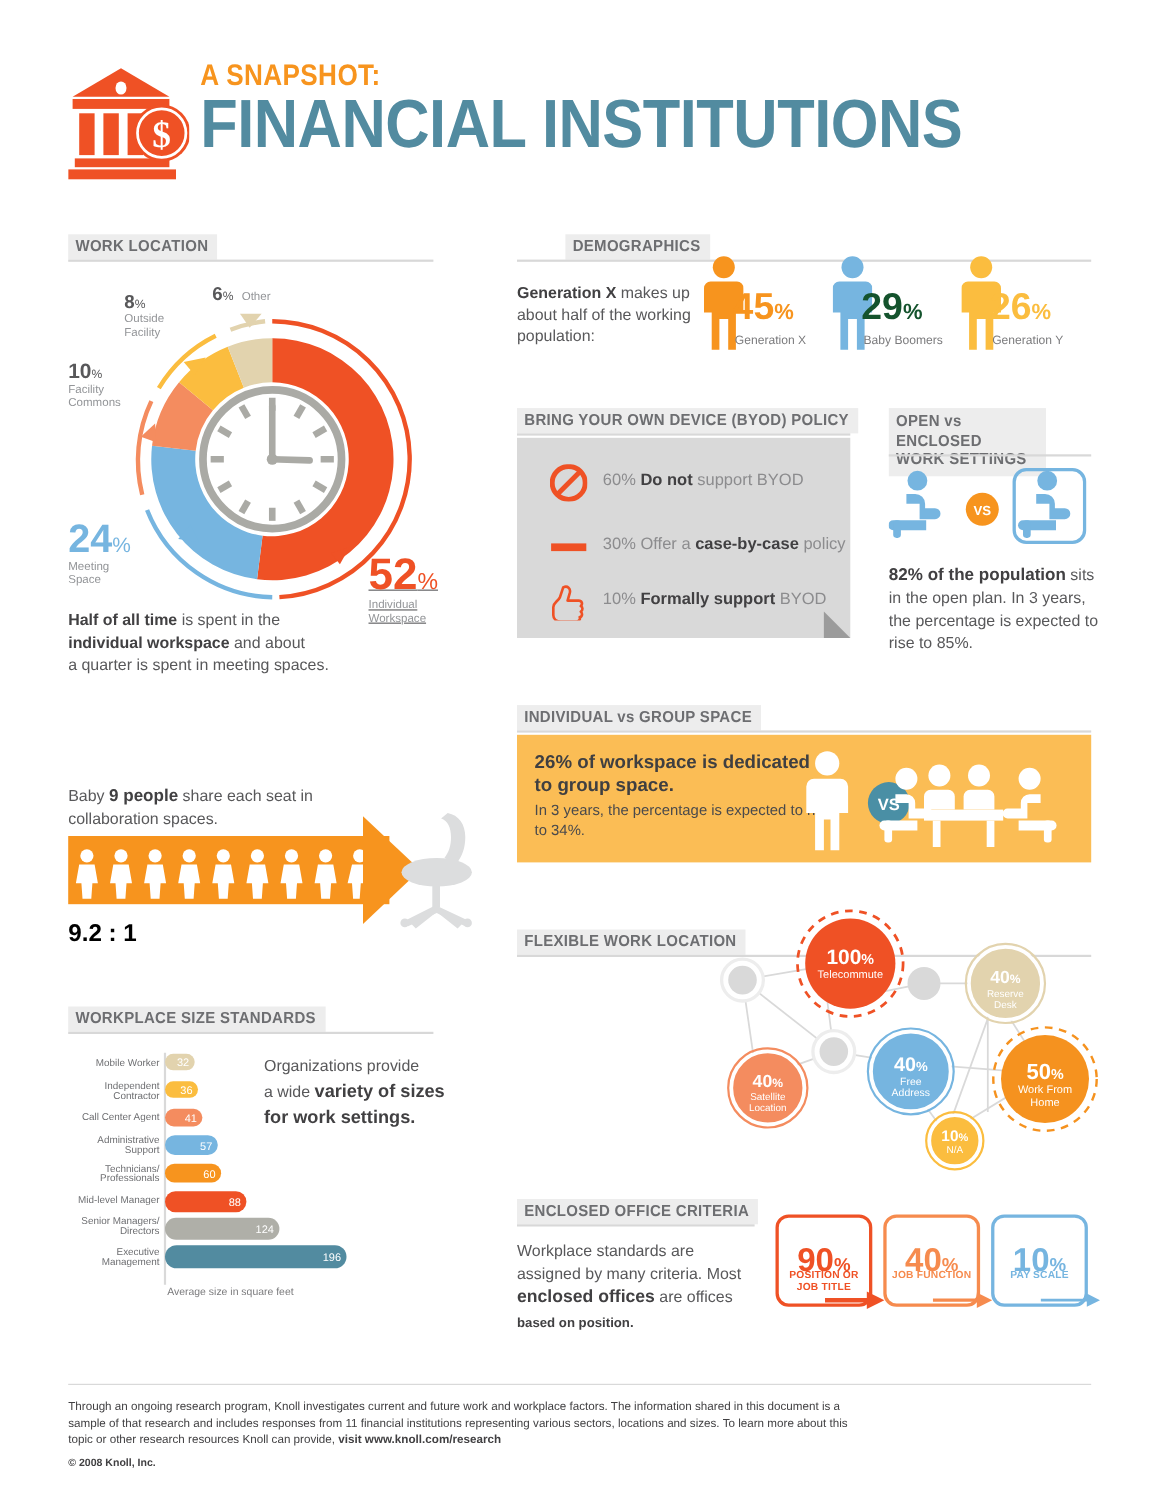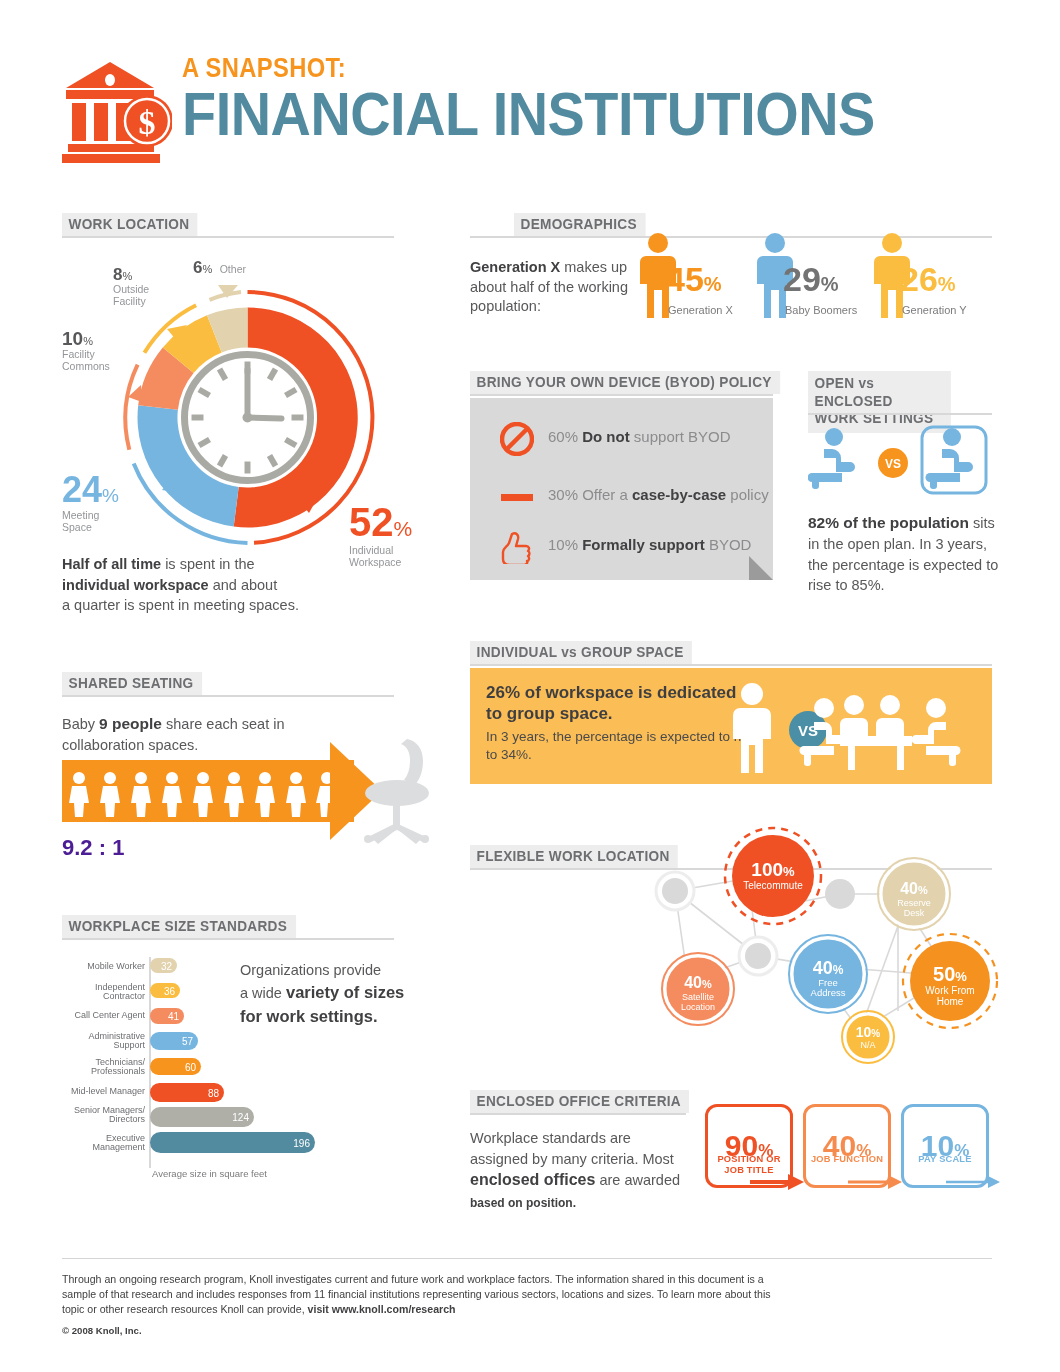--- a/index.html
+++ b/index.html
@@ -81,21 +81,21 @@
   
   #openenc-icons { position: absolute; left: 808px; top: 425px; width: 180px; height: 70px; }
   #openenc-text { position: absolute; left: 808px; top: 512px; width: 196px; }
 
   
   #share-text { position: absolute; left: 62px; top: 713px; width: 300px; }
   #arrow-band { position: absolute; left: 62px; top: 760px; width: 292px; height: 62px; background: #F7941E; }
   #arrow-head { position: absolute; left: 330px; top: 742px; width: 0; height: 0;
                 border-left: 52px solid #F7941E; border-top: 49px solid transparent; border-bottom: 49px solid transparent; }
   #chair-icon { position: absolute; left: 355px; top: 735px; width: 80px; height: 110px; }
-  #ratio { position: absolute; left: 62px; top: 835px; font-size: 22px; font-weight: bold; color: #4c1d95;
+  #ratio { position: absolute; left: 62px; top: 835px; font-size: 22px; font-weight: bold; color: #000000;
            font-family:"Liberation Sans Narrow","Liberation Sans",sans-serif;}
 
   
   #grp-panel { position: absolute; left: 470px; top: 668px; width: 522px; height: 116px; background: #FBBD55; }
   #grp-head { position: absolute; left: 16px; top: 14px; width: 270px; }
   #grp-h1 { font-size: 17px; font-weight: bold; color: #3F3F41; line-height: 1.24; }
   #grp-h2 { font-size: 13.5px; color: #4a4a4c; line-height: 1.3; margin-top: 4px;}
   #grp-icons { position: absolute; left: 252px; top: 12px; width: 260px; height: 95px; }
 
   
@@ -218,21 +218,21 @@
     <div class="dl-sub">Outside<br>Facility</div>
   </div>
   <div class="donut-label" style="left:62px; top:328px;">
     <span class="dl-num" style="font-size:19px; color:#58585a;">10</span><span style="font-size:11px;color:#58585a;">%</span>
     <div class="dl-sub">Facility<br>Commons</div>
   </div>
   <div class="donut-label" style="left:62px; top:470px;">
     <span class="dl-num" style="font-size:36px; color:#76B5E0;">24</span><span style="font-size:19px;color:#76B5E0;">%</span>
     <div class="dl-sub">Meeting<br>Space</div>
   </div>
-  <div class="donut-label" style="left:349px; top:500px;">
+  <div class="donut-label" style="left:335px; top:500px;text-decoration:underline;">
     <span class="dl-num" style="font-size:40px; color:#EF5125;">52</span><span style="font-size:21px;color:#EF5125;">%</span>
     <div class="dl-sub">Individual<br>Workspace</div>
   </div>
 
   <div class="body-txt" style="position:absolute; left:62px; top:554px; width:320px;">
     <b>Half of all time</b><span> is spent in the</span><br>
     <b>individual workspace</b><span> and about</span><br>
     <span>a quarter is spent in meeting spaces.</span>
   </div>
 
@@ -251,21 +251,21 @@
     </svg>
     <div class="demo-pct" style="color:#F7941E;"><span>45</span><span class="sm">%</span></div>
     <div class="demo-cap">Generation X</div>
   </div>
 
   <div class="demo-item" style="left:757px;">
     <svg class="demo-fig" width="36" height="88" viewBox="0 0 36 88">
       <circle cx="18" cy="11" r="10" fill="#76B5E0"></circle>
       <path d="M6 24 h24 a6 6 0 0 1 6 6 v22 h-7 v34 h-7 v-28 h-8 v28 h-7 v-34 h-7 v-22 a6 6 0 0 1 6 -6 z" fill="#76B5E0"></path>
     </svg>
-    <div class="demo-pct" style="color:#737373;"><span>29</span><span class="sm">%</span></div>
+    <div class="demo-pct" style="color:#14532d;"><span>29</span><span class="sm">%</span></div>
     <div class="demo-cap">Baby Boomers</div>
   </div>
 
   <div class="demo-item" style="left:874px;">
     <svg class="demo-fig" width="36" height="88" viewBox="0 0 36 88">
       <circle cx="18" cy="11" r="10" fill="#FBBD3F"></circle>
       <path d="M6 24 h24 a6 6 0 0 1 6 6 v22 h-7 v34 h-7 v-28 h-8 v28 h-7 v-34 h-7 v-22 a6 6 0 0 1 6 -6 z" fill="#FBBD3F"></path>
     </svg>
     <div class="demo-pct" style="color:#FBBD3F;"><span>26</span><span class="sm">%</span></div>
     <div class="demo-cap">Generation Y</div>
@@ -325,24 +325,20 @@
       <circle cx="26" cy="12" r="9" fill="#76B5E0"></circle>
       <path d="M16 24 h8 a9 9 0 0 1 9 9 v4 h9 a5 5 0 0 1 0 10 h-14 v-14 h-12 z" fill="#76B5E0"></path>
       <path d="M4 48 h30 v9 h-30 a4.5 4.5 0 0 1 0 -9 z" fill="#76B5E0"></path>
       <rect x="4" y="48" width="7" height="16" rx="3" fill="#76B5E0"></rect>
     </g>
   </svg>
   <div id="openenc-text" class="body-txt">
     <b style="font-size:15.5px;">82% of the population</b><span> sits in the open plan. In 3 years, the percentage is expected to rise to 85%.</span>
   </div>
 
-  <div class="sec-head" style="left:62px; top:672px; width:332px;">
-    <span class="lbl">SHARED SEATING</span>
-    <div class="rule"></div>
-  </div>
   <div id="share-text" class="body-txt">
     <span>Baby </span><b style="font-size:15.5px;">9 people</b><span> share each seat in collaboration spaces.</span>
   </div>
   <div id="arrow-band">
     <svg width="292" height="62" viewBox="0 0 292 62">
       <g fill="#ffffff">
         <g transform="translate(8,12)">
             <circle cx="9" cy="6" r="6"></circle>
             <path d="M2 14 h14 l3 17 h-5 l-1 14 h-8 l-1 -14 h-5 z"></path>
           </g>
@@ -559,21 +555,21 @@
     </g>
   </svg>
 
   <div class="sec-head" style="left:470px; top:1090px; width:216px;">
     <span class="lbl">ENCLOSED OFFICE CRITERIA</span>
     <div class="rule"></div>
   </div>
   <div id="eoc-text" class="body-txt">
     <span>Workplace standards are</span><br>
     <span>assigned by many criteria. Most</span><br>
-    <b style="font-size:16px;">enclosed offices</b><span> are awarded</span><br>
+    <b style="font-size:16px;">enclosed offices</b><span> are offices</span><br>
     <b style="font-size:12px;">based on position.</b>
   </div>
 
   <div class="eoc-card" style="left:705px; border-color:#EF5125;">
     <div class="eoc-pct" style="color:#EF5125;"><span>90</span><span class="sm">%</span></div>
     <div class="eoc-cap" style="color:#EF5125;">POSITION OR JOB TITLE</div>
   </div>
   <svg style="position:absolute; left:750px; top:1170px;" width="56" height="24" viewBox="0 0 56 24">
     <line x1="0" y1="12" x2="40" y2="12" stroke="#EF5125" stroke-width="4"></line>
     <polygon points="38,4 54,12 38,20" fill="#EF5125"></polygon>

